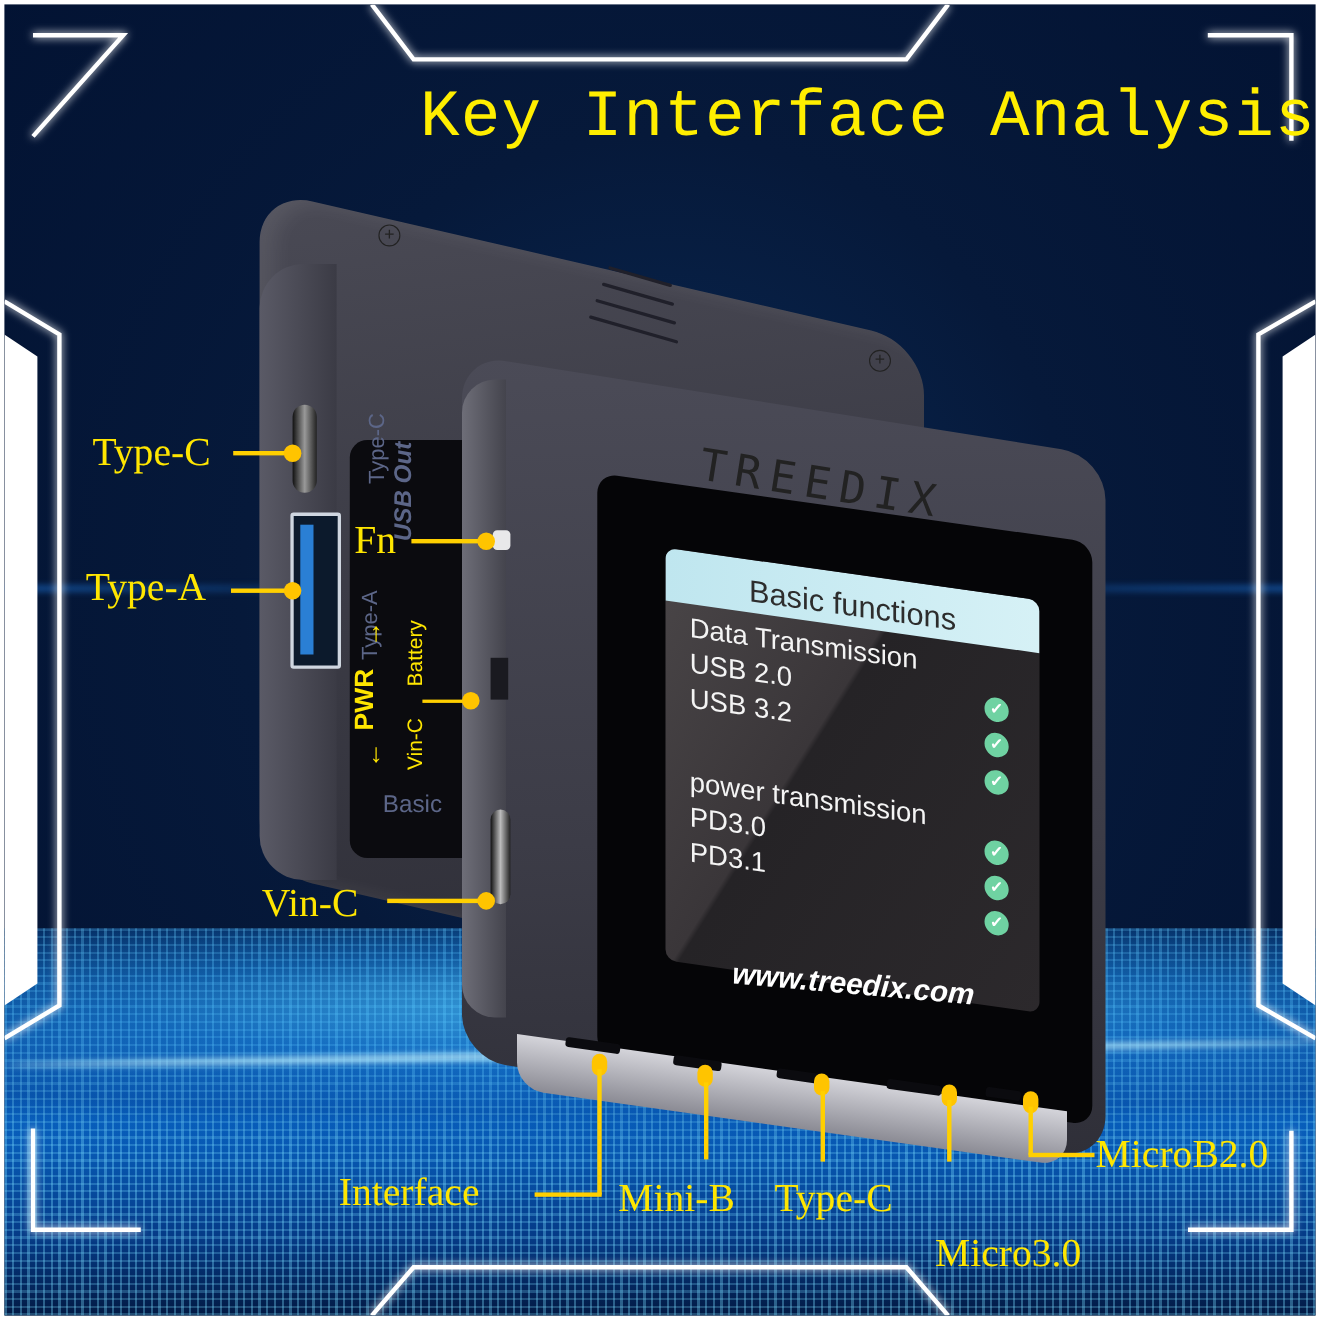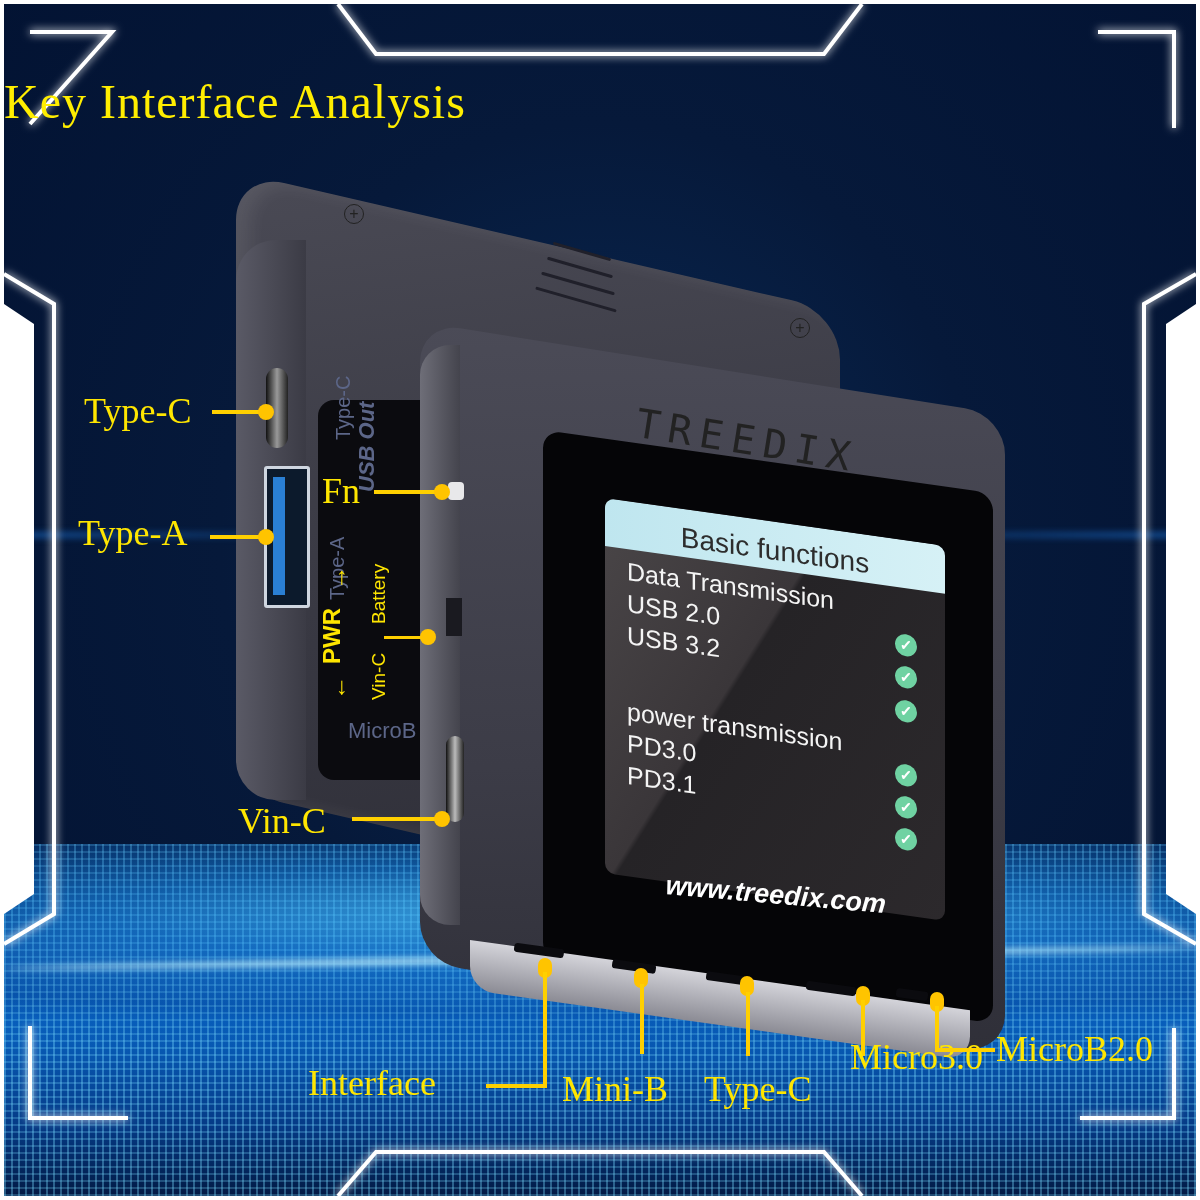--- a/index.html
+++ b/index.html
@@ -8,21 +8,21 @@
       background: radial-gradient(ellipse at 50% 45%, #0a2a55 0%, #06193a 45%, #021232 100%); }
     .wave { position: absolute; left: 0; right: 0; top: 840px; bottom: 0;
       background:
         radial-gradient(ellipse 120% 40% at 50% 20%, rgba(80,200,255,0.75) 0%, rgba(30,140,230,0.45) 35%, rgba(5,50,130,0.2) 70%, rgba(2,20,60,0) 100%),
         repeating-linear-gradient(90deg, rgba(120,220,255,0.35) 0 2px, transparent 2px 7px),
         repeating-linear-gradient(0deg, rgba(120,220,255,0.25) 0 2px, transparent 2px 7px),
         linear-gradient(180deg, #02224f 0%, #0a4fa0 30%, #0863c2 50%, #053a86 80%, #021a44 100%); }
     .wave-glow { position: absolute; left: 0; right: 0; top: 950px; height: 8px; background: rgba(200,245,255,0.75); filter: blur(3px); border-radius: 50%; transform: rotate(-1deg); }
     .hline { position: absolute; left: 0; right: 0; top: 528px; height: 6px; background: linear-gradient(90deg, rgba(30,120,220,0.6), rgba(30,120,220,0.05) 30%, rgba(30,120,220,0.05) 70%, rgba(30,120,220,0.6)); filter: blur(3px); }
     svg.frame { position: absolute; left: 0; top: 0; }
-    .title { position: absolute; left: 0; right: 0; top: 70px; text-align: left; font-family: Liberation Serif, serif; font-size: 48px; color: #ffee00; letter-spacing: 1px; }
+    .title { position: absolute; left: 0; right: 0; top: 70px; text-align: right; font-family: Liberation Mono, monospace; font-size: 60px; color: #ffee00; letter-spacing: 1px; }
 
     
     .dev-back { position: absolute; left: 236px; top: 172px; width: 604px; height: 620px;
       background: linear-gradient(160deg, #4a4a55 0%, #3a3a44 50%, #2d2d36 100%); border-radius: 48px; transform: skewY(13deg); transform-origin: left top; box-shadow: inset 14px 0 18px rgba(255,255,255,0.08); }
     .dev-back-side { position: absolute; left: 236px; top: 240px; width: 70px; height: 560px; background: linear-gradient(90deg, #5a5a66, #3b3b45); border-radius: 40px 0 0 40px; }
     .screw { position: absolute; width: 18px; height: 18px; border-radius: 50%; border: 1px solid #222; color: #222; font-size: 16px; line-height: 18px; text-align: center; }
     .vent { position: absolute; height: 3px; background: #20202a; border-radius: 2px; transform: rotate(16deg); }
     .label-panel { position: absolute; left: 318px; top: 400px; width: 120px; height: 380px; background: #0b0b0f; border-radius: 16px; }
     .vert { position: absolute; transform: rotate(-90deg); transform-origin: left top; white-space: nowrap; }
     .port-c-back { position: absolute; left: 266px; top: 368px; width: 22px; height: 80px; border-radius: 11px; background: linear-gradient(90deg, #111, #999 50%, #222); }
@@ -103,21 +103,21 @@
 
 <div class="label-panel"></div>
 <div class="vert panel-dim" style="left:332px;top:440px;font-size:20px;">Type-C</div>
 <div class="vert panel-dim" style="left:354px;top:492px;font-size:22px;font-weight:bold;font-style:italic;">USB Out</div>
 <div class="vert panel-dim" style="left:326px;top:600px;font-size:20px;">Type-A</div>
 <div class="vert panel-text" style="left:318px;top:664px;font-weight:bold;font-size:24px;">PWR</div>
 <div class="vert panel-text" style="left:368px;top:624px;font-size:19px;">Battery</div>
 <div class="vert panel-text" style="left:368px;top:700px;font-size:19px;">Vin-C</div>
 <div class="panel-text" style="left:336px;top:562px;font-size:24px;">↑</div>
 <div class="panel-text" style="left:336px;top:672px;font-size:24px;">↓</div>
-<div class="panel-dim" style="left:348px;top:718px;font-size:22px;">MicroB</div>
+<div class="panel-dim" style="left:348px;top:718px;font-size:22px;">Basic</div>
 
 <div class="port-c-back"></div>
 <div class="port-a">
     <div class="blue"></div>
   </div>
 
 <div class="dev-front"></div>
 <div class="dev-front-side"></div>
 <div class="logo">TREEDIX</div>
 <div class="bezel"></div>
@@ -179,18 +179,18 @@
 <div class="pin" style="left:634px;top:968px;"></div>
 <div class="line" style="left:640px;top:984px;width:4px;height:70px;"></div>
 <div class="callout" style="left:562px;top:1068px;">Mini-B</div>
 
 <div class="pin" style="left:740px;top:976px;"></div>
 <div class="line" style="left:746px;top:992px;width:4px;height:64px;"></div>
 <div class="callout" style="left:704px;top:1068px;">Type-C</div>
 
 <div class="pin" style="left:856px;top:986px;"></div>
 <div class="line" style="left:861px;top:1000px;width:4px;height:56px;"></div>
-<div class="callout" style="left:850px;top:1036px;">Micro3.0</div>
+<div class="callout" style="left:850px;top:1118px;">Micro3.0</div>
 
 <div class="pin" style="left:930px;top:992px;"></div>
 <div class="line" style="left:935px;top:1006px;width:4px;height:44px;"></div>
 <div class="line" style="left:935px;top:1048px;width:60px;height:4px;"></div>
 <div class="callout" style="left:996px;top:1028px;">MicroB2.0</div>
 
 </body></html>

